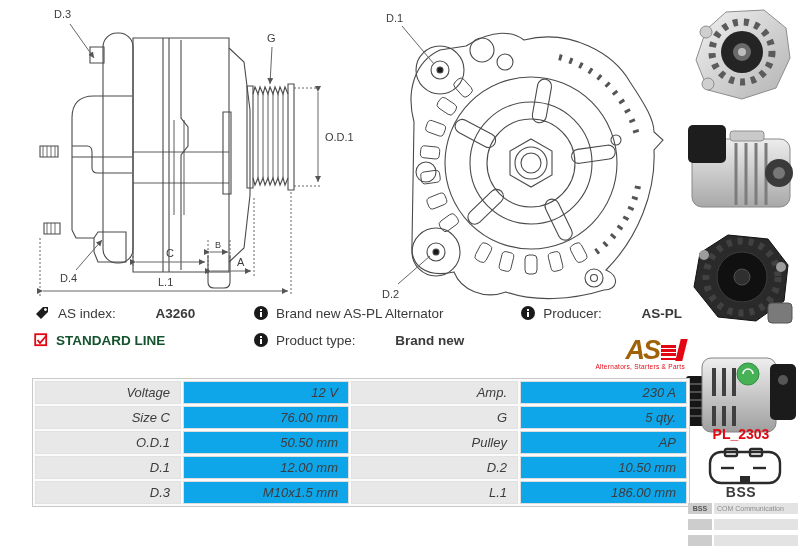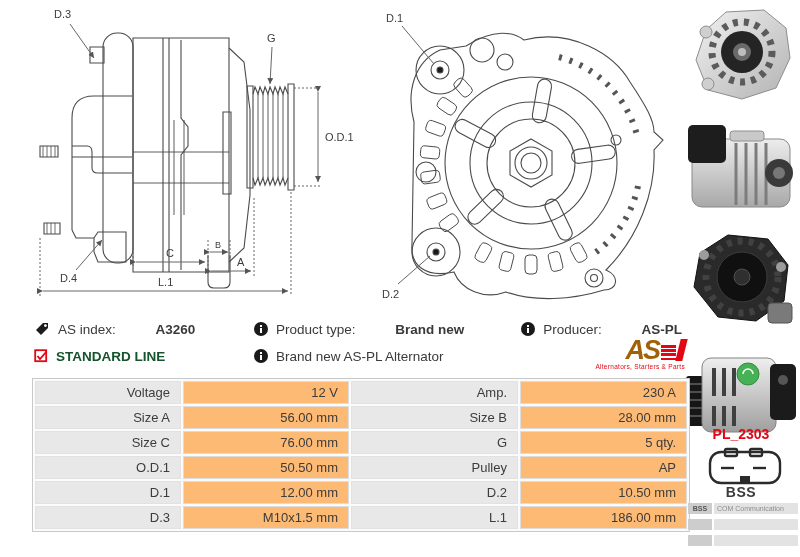--- a/index.html
+++ b/index.html
@@ -26,21 +26,21 @@
   .bss-name{left:684px;top:484px;width:114px;text-align:center;
     font-size:14px;font-weight:bold;color:#3a3a3a;letter-spacing:.5px;}
   .mini-table{left:688px;top:503px;width:110px;}
   .mini-row{display:flex;height:11px;margin-bottom:5px;}
   .mini-c1{width:24px;background:#cdcdcd;font-size:7px;font-weight:bold;color:#555;
     display:flex;align-items:center;justify-content:center;margin-right:2px;}
   .mini-c2{flex:1;background:#e3e3e3;font-size:7px;color:#8d8d8d;
     display:flex;align-items:center;padding-left:3px;white-space:nowrap;overflow:hidden;}
 
   
-  .info-block{top:320px;font-size:13.5px;}
+  .info-block{top:304px;font-size:13.5px;}
   .info-line{display:flex;align-items:center;height:18px;margin-bottom:9px;white-space:nowrap;}
   .b{font-weight:bold;margin-left:36px;}
   .red{color:#14532d;font-weight:bold;}
   .icn{display:inline-flex;align-items:center;justify-content:center;margin-right:8px;}
   .info-icon{width:14px;height:14px;border-radius:50%;background:#1a1a1a;position:relative;flex:0 0 14px;}
   .info-icon::before{content:"";position:absolute;left:6px;top:6px;width:2px;height:5px;background:#fff;}
   .info-icon::after{content:"";position:absolute;left:6px;top:3px;width:2px;height:2px;background:#fff;}
 
   
   .aspl-logo{left:575px;top:337px;width:110px;text-align:right;}
@@ -49,23 +49,23 @@
   .logo-stripes{display:inline-flex;flex-direction:column;justify-content:flex-end;margin:0 1px 1px 2px;}
   .logo-stripes i{display:block;width:15px;height:2.5px;background:#e30613;margin-top:1.6px;}
   .logo-bar{display:inline-block;width:7px;height:22px;background:#e30613;transform:skewX(-14deg);margin-left:1px;}
   .logo-sub{font-size:6.5px;color:#e30613;margin-top:2px;letter-spacing:.3px;}
 
   
   .spec{left:32px;top:378px;}
   table.spec-table{border-collapse:separate;border-spacing:2px;background:#fbfbfb;
     border:1px solid #c9c9c9;table-layout:fixed;width:650px;}
   .spec-table td{height:21px;font-size:13px;text-align:right;padding:0 10px 0 4px;
-    overflow:hidden;white-space:nowrap;}
+    overflow:hidden;white-space:nowrap;font-style:italic;}
   .spec-table td.lbl{background:#e8e8e8;border:1px solid #e2e2e2;color:#3c3c3c;}
-  .spec-table td.val{background:#fdba74;border:1px solid #ddd;color:#3c3c3c;}
+  .spec-table td.val{background:#0ea5e9;border:1px solid #ddd;color:#3c3c3c;}
 </style>
 </head>
 <body>
 
 <svg class="abs diag" style="left:14px;top:0;" width="342" height="308" viewBox="0 0 342 308">
   <defs>
     <marker id="ar" markerWidth="8" markerHeight="8" refX="6" refY="3" orient="auto">
       <path d="M0,0 L6,3 L0,6 Z" fill="#555"></path>
     </marker>
   </defs>
@@ -325,26 +325,26 @@
         <polyline points="3.5,7 6,10 12.5,2.5" fill="none" stroke="#e30613" stroke-width="1.8"></polyline>
       </svg>
     </span>
     <span class="red">STANDARD LINE</span>
   </div>
 </div>
 
 <div class="abs info-block" style="left:254px;width:230px;">
   <div class="info-line">
     <span class="icn info-icon"></span>
+    <span>Brand new AS-PL Alternator</span>
+  </div>
+  <div class="info-line">
+    <span class="icn info-icon"></span>
     <span>Product type:</span>&nbsp;
     <span class="b">Brand new</span>
-  </div>
-  <div class="info-line">
-    <span class="icn info-icon"></span>
-    <span>Brand new AS-PL Alternator</span>
   </div>
 </div>
 
 <div class="abs info-block" style="left:500px;width:182px;">
   <div class="info-line" style="justify-content:flex-end;">
     <span class="icn info-icon"></span>
     <span>Producer:</span>&nbsp;
     <span class="b">AS-PL</span>
   </div>
 </div>
@@ -370,26 +370,20 @@
         <col style="width:166px">
         <col style="width:167px">
         <col style="width:167px">
       </colgroup>
     <tbody>
       <tr>
         <td class="lbl">Voltage</td>
         <td class="val">12 V</td>
         <td class="lbl">Amp.</td>
         <td class="val">230 A</td>
-      </tr>
-      <tr>
-        <td class="lbl">Size A</td>
-        <td class="val">56.00 mm</td>
-        <td class="lbl">Size B</td>
-        <td class="val">28.00 mm</td>
       </tr>
       <tr>
         <td class="lbl">Size C</td>
         <td class="val">76.00 mm</td>
         <td class="lbl">G</td>
         <td class="val">5 qty.</td>
       </tr>
       <tr>
         <td class="lbl">O.D.1</td>
         <td class="val">50.50 mm</td>

